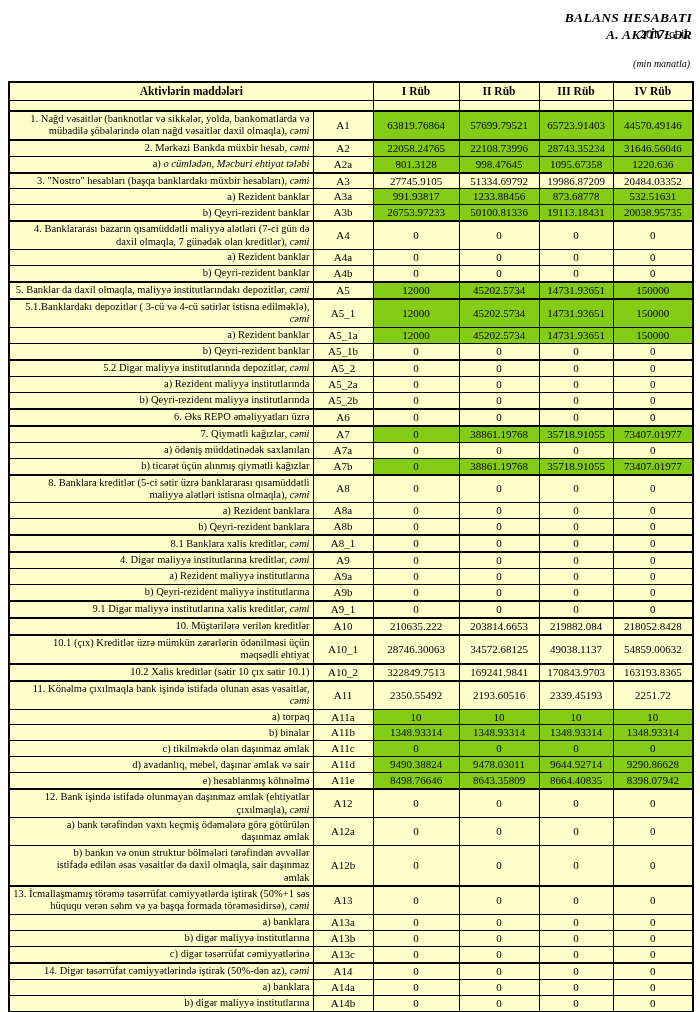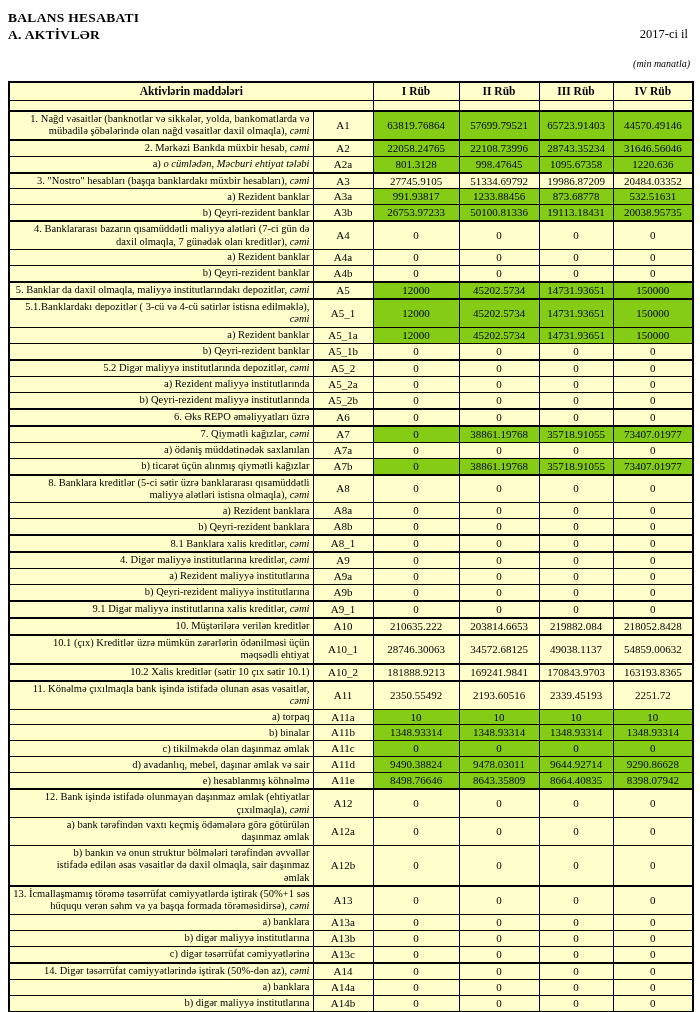--- a/index.html
+++ b/index.html
@@ -1,21 +1,21 @@
 <!DOCTYPE html>
 <html><head>
 <meta charset="utf-8">
 <style>
   html,body{margin:0;padding:0;background:#fff;}
   .page{
     width:700px;min-height:1012px;background:#fff;position:relative;
     font-family:"Liberation Serif","DejaVu Serif",serif;color:#000;
     box-sizing:border-box;padding:8px 8px 0 8px;
   }
-  .titles{text-align:left;line-height:1.25;padding-top:2px;}
+  .titles{text-align:right;line-height:1.25;padding-top:2px;font-style:italic;}
   .title-main,.title-sub{font-weight:bold;font-size:13.5px;letter-spacing:.3px;}
   .year{position:absolute;top:27px;right:12px;font-weight:normal;font-size:12.5px;}
   .unit-note{text-align:right;font-style:italic;font-size:10px;margin:14px 2px 12px 0;}
   table.balance{
     width:684px;border-collapse:collapse;table-layout:fixed;
     border:2px solid #000;
   }
   td,th{
     border:1px solid #000;background:#FFFFCC;
     font-size:10.5px;line-height:1.18;padding:1px 3px;
@@ -304,21 +304,21 @@
           <td class="label"><span>10.1 (çıx) Kreditlər üzrə mümkün zərərlərin ödənilməsi üçün məqsədli ehtiyat</span></td>
           <td class="code">A10_1</td>
           <td class="val">28746.30063</td>
           <td class="val">34572.68125</td>
           <td class="val">49038.1137</td>
           <td class="val">54859.00632</td>
         </tr>
         <tr class="major">
           <td class="label"><span>10.2 Xalis kreditlər (sətir 10 çıx sətir 10.1)</span></td>
           <td class="code">A10_2</td>
-          <td class="val">181888.9213</td>
+          <td class="val">322849.7513</td>
           <td class="val">169241.9841</td>
           <td class="val">170843.9703</td>
           <td class="val">163193.8365</td>
         </tr>
         <tr class="major">
           <td class="label"><span>11. Könəlmə çıxılmaqla bank işində istifadə olunan əsas vəsaitlər,</span> <em class="it">cəmi</em></td>
           <td class="code">A11</td>
           <td class="val">2350.55492</td>
           <td class="val">2193.60516</td>
           <td class="val">2339.45193</td>

